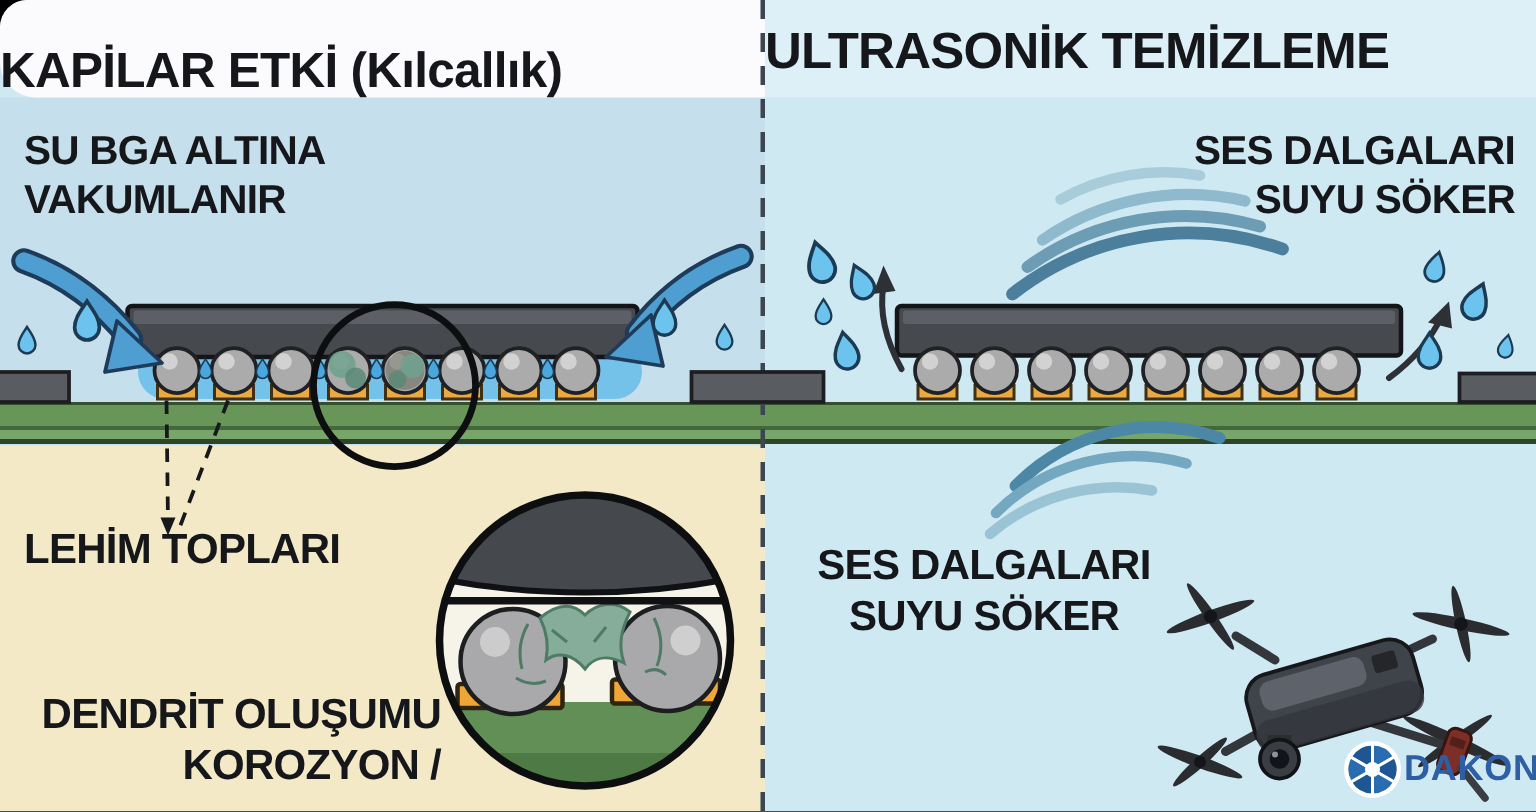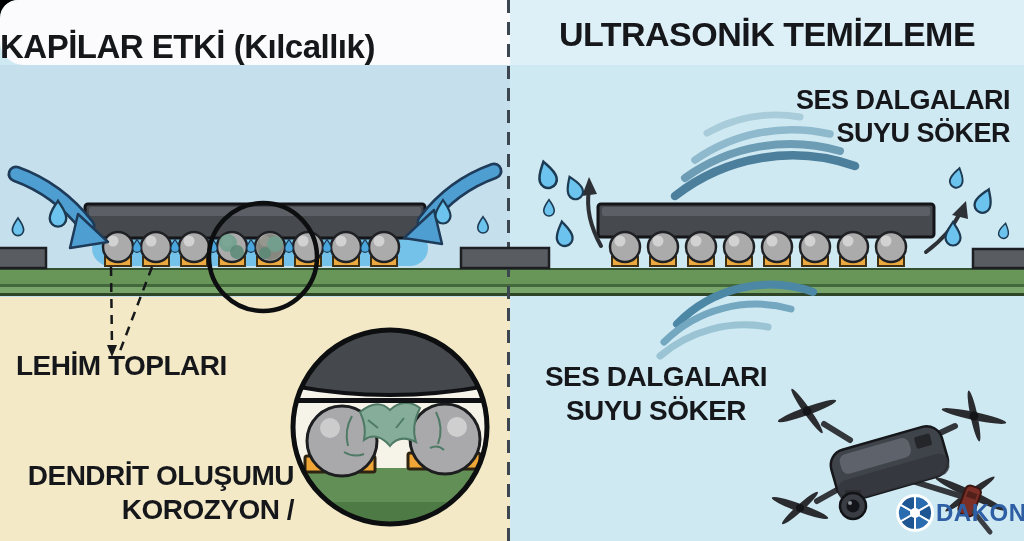--- a/index.html
+++ b/index.html
@@ -16,21 +16,21 @@
       #33502f 0,#33502f 2px,
       #689659 2px,#689659 16px,
       #43683c 16px,#43683c 19px,
       #78a56a 19px,#78a56a 25px,
       #2e4527 25px,#2e4527 28px);}
   .divider{left:507px;top:0;width:3px;height:541px;
       background:repeating-linear-gradient(180deg,#3b4650 0,#3b4650 13px,transparent 13px,transparent 22px);}
   svg.overlay{position:absolute;left:0;top:0;width:1024px;height:541px;}
   .txt{position:absolute;color:#15171b;font-weight:700;letter-spacing:-0.5px;white-space:nowrap;}
   .title-left{left:0;top:16px;width:508px;text-align:left;font-size:33px;margin-top:12px;}
-  .title-right{left:510px;top:15px;width:514px;text-align:center;font-size:34px;}
+  .title-right{left:510px;top:15px;width:514px;text-align:left;font-size:34px;}
   .cap-left-top{left:16px;top:84px;font-size:27px;line-height:1.22;text-align:left;}
   .cap-right-top{right:14px;top:84px;font-size:27px;line-height:1.22;text-align:right;}
   .lehim{left:16px;top:350px;font-size:28px;}
   .korozyon{left:0;top:459px;width:294px;font-size:28px;line-height:1.2;text-align:right;}
   .ses-bottom{left:498px;top:360px;width:316px;font-size:28px;line-height:1.2;text-align:center;}
   .logo-text{left:936px;top:499px;font-size:24px;font-weight:700;color:#2e5fa5;letter-spacing:0.5px;}
 </style>
 </head>
 <body>
 
@@ -240,20 +240,24 @@
         <path d="M0,-17 A17,17 0 0 1 14.7,-8.5 L0,0 Z" transform="rotate(240)"></path>
         <path d="M0,-17 A17,17 0 0 1 14.7,-8.5 L0,0 Z" transform="rotate(300)" fill="#1d5692"></path>
       </g>
       <circle r="5" fill="#ffffff"></circle>
     </g>
   </svg>
 
   <div class="txt title-left">KAPİLAR ETKİ (Kılcallık)</div>
   <div class="txt title-right">ULTRASONİK TEMİZLEME</div>
 
+  <div class="txt cap-left-top">
+    <div>SU BGA ALTINA</div>
+    <div>VAKUMLANIR</div>
+  </div>
 
   <div class="txt cap-right-top">
     <div>SES DALGALARI</div>
     <div>SUYU SÖKER</div>
   </div>
 
   <div class="txt lehim">LEHİM TOPLARI</div>
 
   <div class="txt korozyon">
     <div>DENDRİT OLUŞUMU</div>

